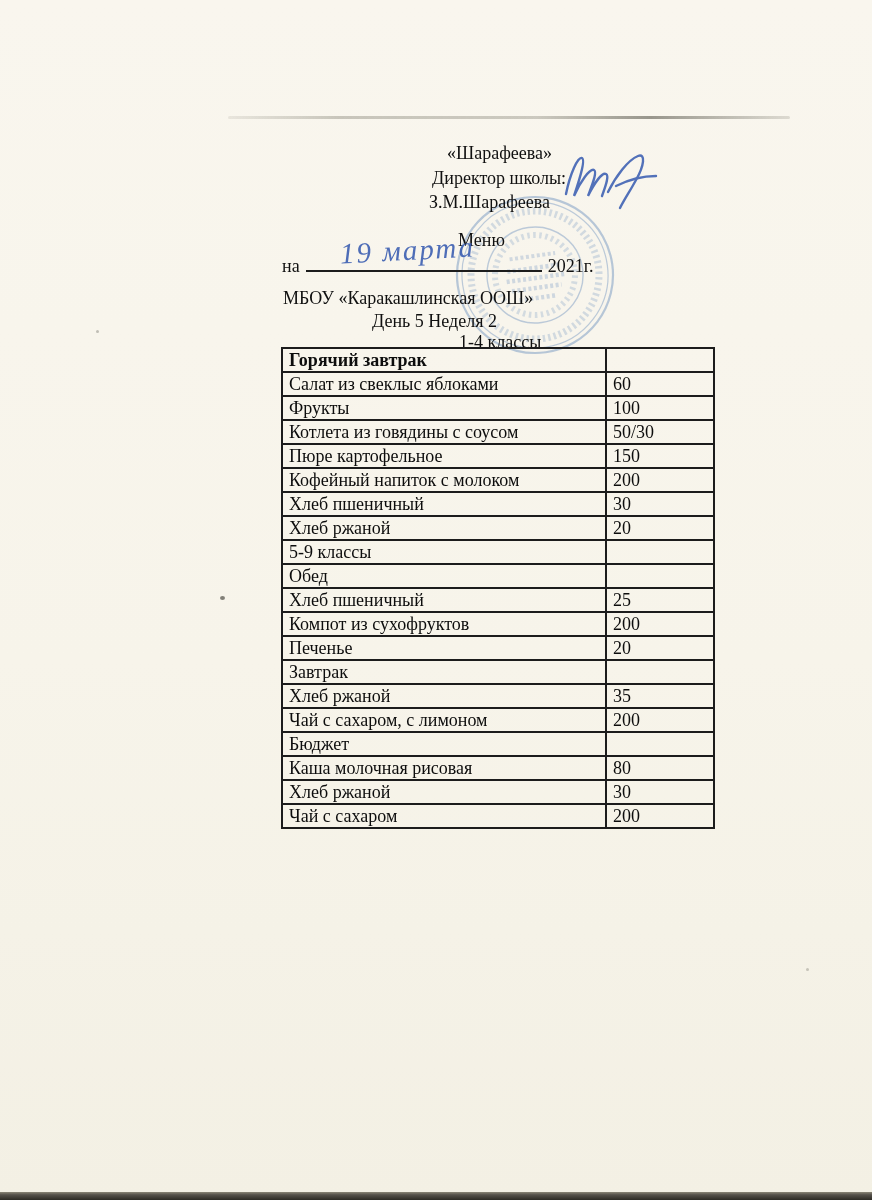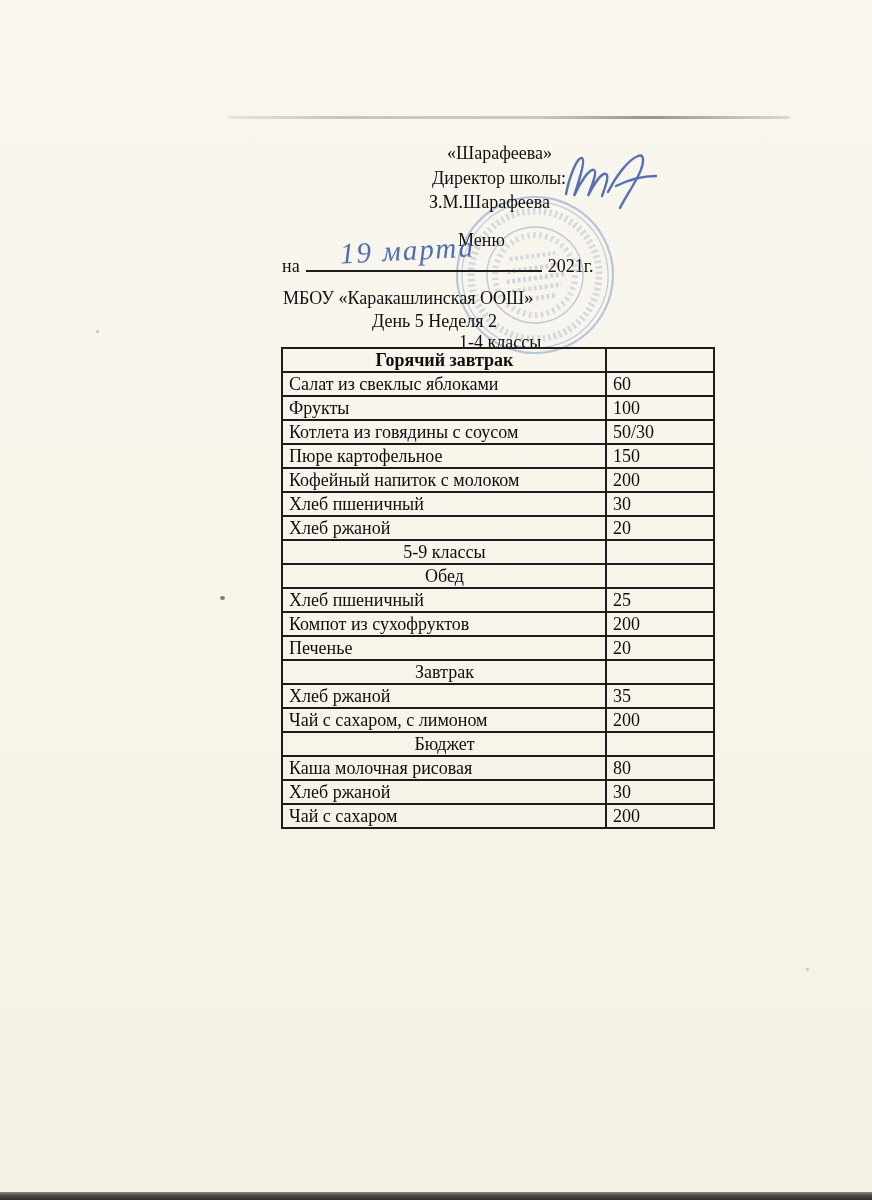--- a/index.html
+++ b/index.html
@@ -124,21 +124,20 @@
   table.menu col.c-qty  { width: 108px; }
   table.menu td {
     border: 2px solid #1c1c1c;
     height: 20px;
     line-height: 20px;
     padding: 1px 5px 1px 6px;
     white-space: nowrap;
     overflow: hidden;
   }
   table.menu td.section-cell {
-    text-align: center;
   }
   table.menu td.section-cell.bold {
     font-weight: bold;
   }
   table.menu td.qty-cell {
     vertical-align: top;
   }
 </style>
 </head>
 <body>

